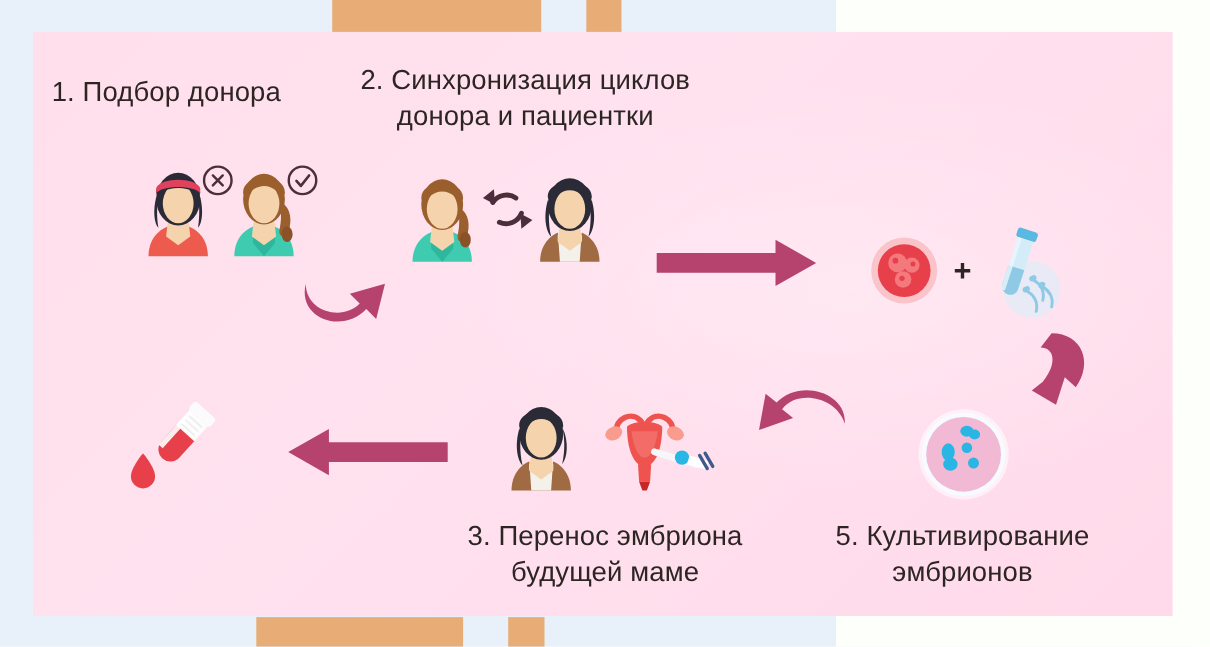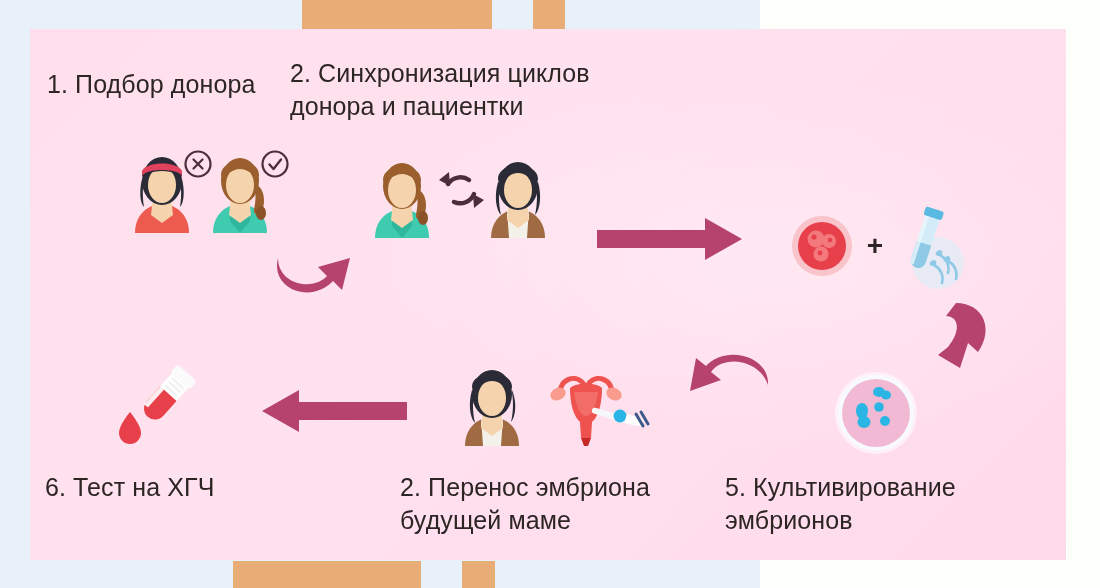--- a/index.html
+++ b/index.html
@@ -50,21 +50,21 @@
 
   
   .step-label {
     position: absolute;
     color: #2c2524;
     font-size: 25px;
     line-height: 1.3;
     letter-spacing: 0.1px;
     white-space: pre-line;
   }
-  .center-text { text-align: left; }
+  .center-text { text-align: center; }
   .left-text   { text-align: left; }
 
   
   .straight-arrow { position: absolute; }
 
   
   .icon-group { position: absolute; }
 
   svg { display: block; overflow: visible; }
 </style>
@@ -87,24 +87,23 @@
 
   <div class="step-label left-text" style="left:47px; top:68px; width:250px;">1. Подбор донора</div>
 
   <div class="step-label center-text" style="left:290px; top:57px; width:375px;">2. Синхронизация циклов
 донора и пациентки</div>
 
 
   <div class="step-label center-text" style="left:725px; top:471px; width:300px;">5. Культивирование
 эмбрионов</div>
 
-  <div class="step-label center-text" style="left:400px; top:471px; width:300px;">2. Перенос эмбриона
+  <div class="step-label center-text" style="left:400px; top:471px; width:300px;">3. Перенос эмбриона
 будущей маме</div>
 
-  <div class="step-label center-text" style="left:45px; top:471px; width:255px;">6. Тест на ХГЧ</div>
 
   <div class="icon-group" style="left:120px; top:145px; width:165px; height:105px;">
     <svg width="165" height="105" viewBox="0 0 165 105" aria-hidden="true">
 
       <g>
         <path d="M15 88 C15 68, 30 59, 42 59 C54 59, 69 68, 69 88 Z" fill="#ed5a4e"></path>
         <path d="M33 52 L51 52 L53 70 L42 78 L31 70 Z" fill="#f5d4ad"></path>
         <ellipse cx="42" cy="36" rx="20" ry="24" fill="#2b2b38"></ellipse>
         <ellipse cx="42" cy="40" rx="14" ry="18" fill="#f5d4ad"></ellipse>
         <path d="M22 30 C22 14, 62 14, 62 30 C62 34, 56 26, 42 26 C28 26, 22 34, 22 30 Z" fill="#2b2b38"></path>

